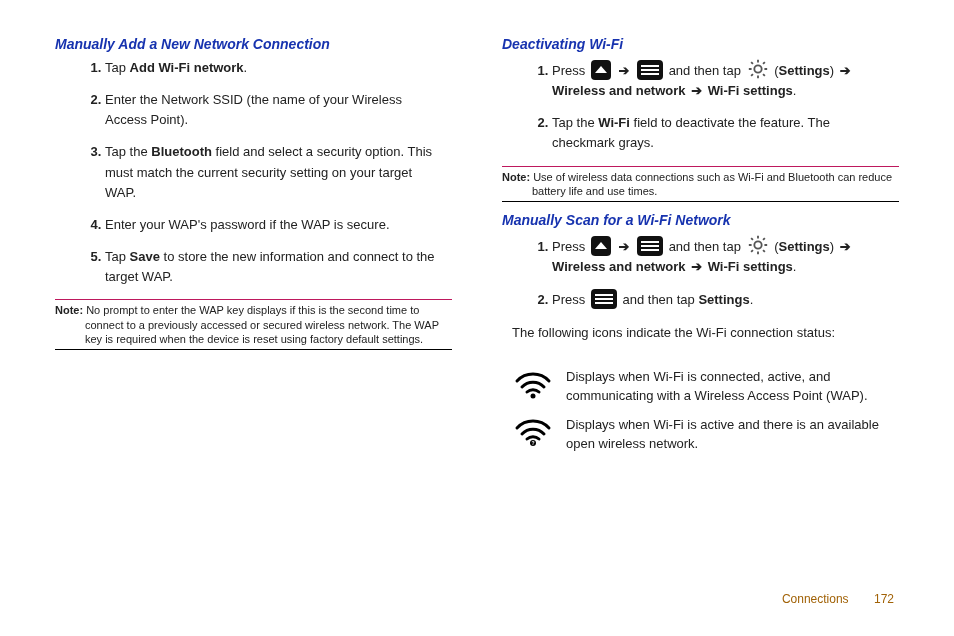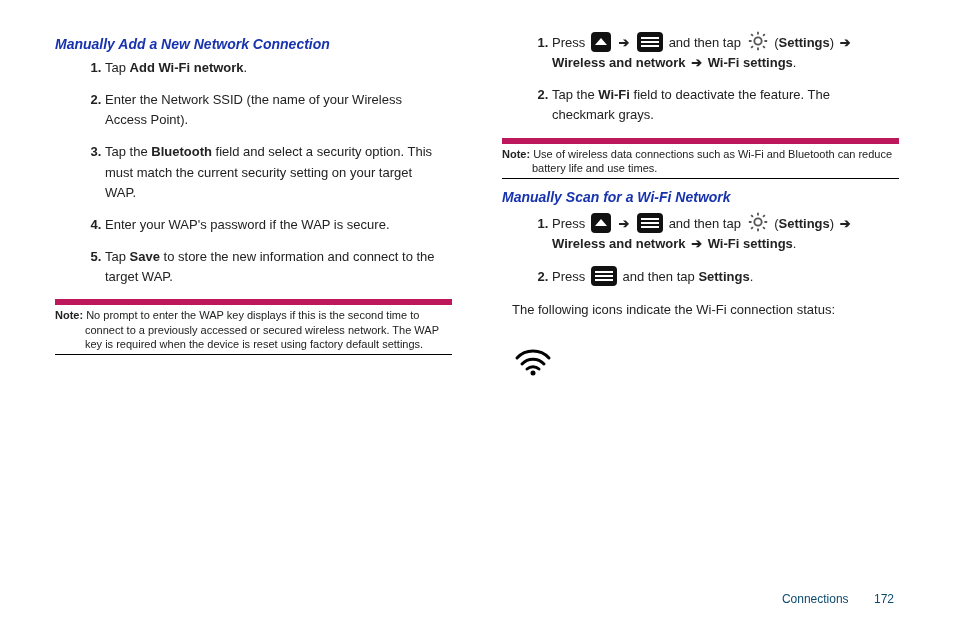--- a/index.html
+++ b/index.html
@@ -36,21 +36,21 @@
   }
   ol.steps li {
     margin-bottom: 12px;
     line-height: 1.55;
     padding-right: 8px;
   }
   ol.steps li::marker {
     font-weight: bold;
   }
   .note-box {
-    border-top: 6px solid #be185d;
+    border-top: 1px solid #be185d;
     border-bottom: 1px solid #000;
     padding: 3px 0;
     margin: 8px 0 10px 0;
     font-size: 11px;
     line-height: 1.3;
   }
   .note-label {
     font-weight: bold;
   }
   .note-body {
@@ -138,21 +138,21 @@
   .status-text {
     font-size: 13px;
     line-height: 1.45;
     flex: 1;
   }
   .footer {
     position: absolute;
     bottom: 18px;
     right: 60px;
     font-size: 12px;
-    color: #0c4a6e;
+    color: #a16207;
   }
   .footer .sec { margin-right: 22px; }
 </style>
 </head>
 <body>
 
 <div class="page">
 
   <div class="col">
     <div class="heading">Manually Add a New Network Connection</div>
@@ -173,20 +173,21 @@
 
     <div class="note-box">
       <div class="note-hang">
         <span class="note-label">Note:</span><span class="note-body"> No prompt to enter the WAP key displays if this is the second time to connect to a previously accessed or secured wireless network. The WAP key is required when the device is reset using factory default settings.</span>
       </div>
     </div>
   </div>
 
   <div class="col">
 
+    <div class="heading">Deactivating Wi-Fi</div>
     <ol class="steps">
       <li>
         <span>Press </span>
         <span class="ic ic-home"></span>
         <span class="arrow">➔</span>
         <span class="ic ic-menu"><span></span></span>
         <span> and then tap </span>
         <span class="ic ic-gear">
           <svg class="gear-svg" viewBox="0 0 24 24">
               <g fill="none" stroke="#555" stroke-width="2">
@@ -246,22 +247,37 @@
       <div class="status-icon">
         <svg width="40" height="30" viewBox="0 0 40 30">
           <g fill="none" stroke="#000" stroke-width="3" stroke-linecap="round">
             <path d="M4 12 A22 22 0 0 1 36 12"></path>
             <path d="M9 18 A15 15 0 0 1 31 18"></path>
             <path d="M14 23 A9 9 0 0 1 26 23"></path>
           </g>
           <circle cx="20" cy="27" r="2.5" fill="#000"></circle>
         </svg>
       </div>
-    </div>
-
+      <div class="status-text">Displays when Wi-Fi is connected, active, and communicating with a Wireless Access Point (WAP).</div>
+    </div>
+
+    <div class="status-row">
+      <div class="status-icon">
+        <svg width="40" height="32" viewBox="0 0 40 32">
+          <g fill="none" stroke="#000" stroke-width="3" stroke-linecap="round">
+            <path d="M4 12 A22 22 0 0 1 36 12"></path>
+            <path d="M9 18 A15 15 0 0 1 31 18"></path>
+            <path d="M14 23 A9 9 0 0 1 26 23"></path>
+          </g>
+          <circle cx="20" cy="27" r="3" fill="#000"></circle>
+          <text x="20" y="29" font-size="5" fill="#fff" text-anchor="middle" font-weight="bold">?</text>
+        </svg>
+      </div>
+      <div class="status-text">Displays when Wi-Fi is active and there is an available open wireless network.</div>
+    </div>
 
   </div>
 
   <div class="footer">
     <span class="sec">Connections</span>
     <span>172</span>
   </div>
 </div>
 
 </body></html>

